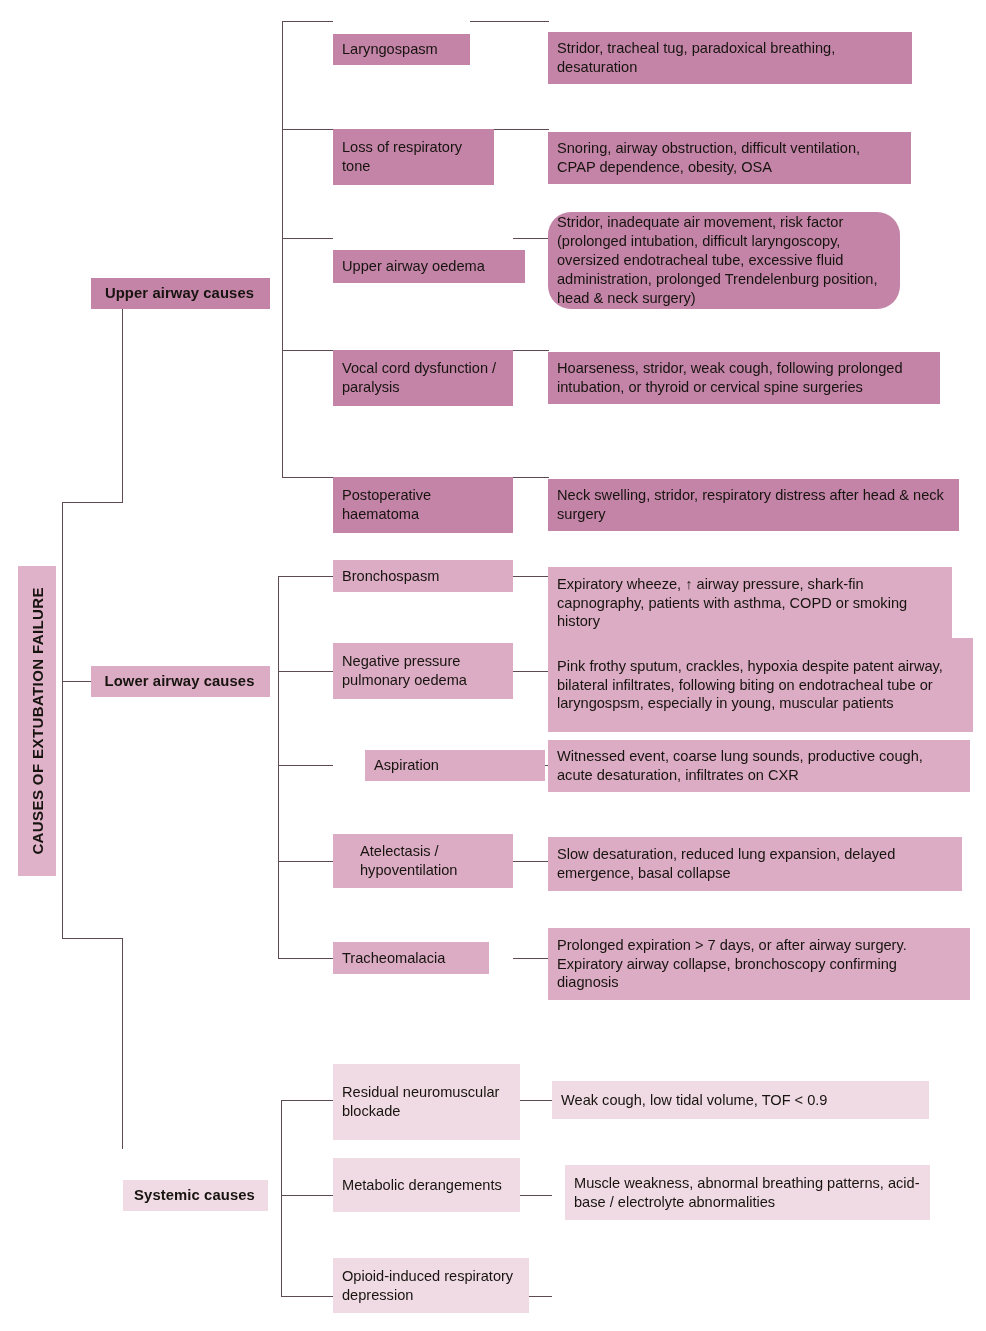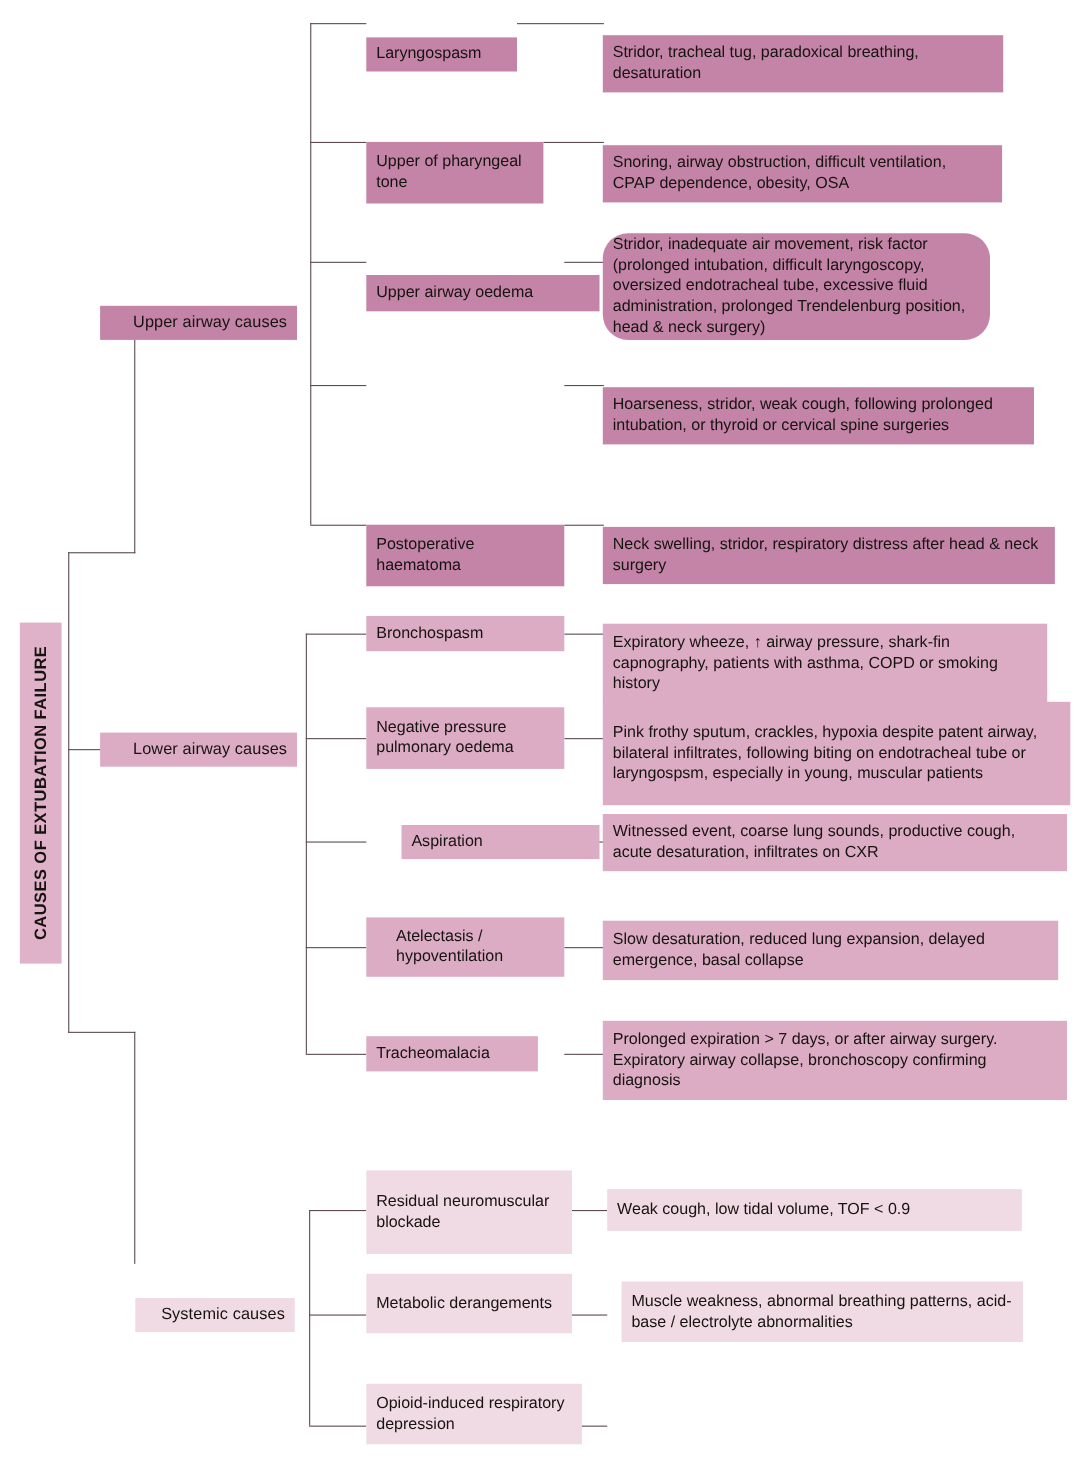--- a/index.html
+++ b/index.html
@@ -22,24 +22,24 @@
     line-height:1.30;
     color:#17140f;
     padding:6px 9px;
   }
   .box.multi{align-items:center;}
   .lvl-dark{background:#c484a8;margin-top:28px;}
   .lvl-mid{background:#dcacc4;}
   .lvl-light{background:#f0dbe5;}
 
   .cat{
-    font-weight:normal;
+    font-weight:bold;
     font-size:14.8px;
     letter-spacing:.1px;
-    justify-content:flex-end;
+    justify-content:center;
     padding-left:7px;
   }
 
   
   #root-title{
     position:absolute;
     left:18px; top:566px;
     width:38px; height:310px;
     background:#dfb2c9;
     display:flex; align-items:center; justify-content:center;
@@ -89,24 +89,27 @@
   <div class="ln h" style="left:470px; top:21px;  width:79px;"></div>
   <div class="ln h" style="left:494px; top:129px; width:55px;"></div>
   <div class="ln h" style="left:513px; top:238px; width:36px;"></div>
   <div class="ln h" style="left:513px; top:350px; width:36px;"></div>
   <div class="ln h" style="left:513px; top:477px; width:36px;"></div>
 
   <div class="box lvl-dark" style="left:333px; top:6px;   width:137px; height:31px;">
     <span>Laryngospasm</span>
     </div>
   <div class="box lvl-dark multi" style="left:333px; top:101px; width:161px; height:56px;">
-    <span>Upper of pharyngeal tone</span>
-    </div>
-  <div class="box lvl-dark" style="left:333px; top:222px; width:212px; height:33px;">
+    <span>Loss of respiratory tone</span>
+    </div>
+  <div class="box lvl-dark" style="left:333px; top:222px; width:192px; height:33px;">
     <span>Upper airway oedema</span>
+    </div>
+  <div class="box lvl-dark multi" style="left:333px; top:322px; width:180px; height:56px;">
+    <span>Vocal cord dysfunction / paralysis</span>
     </div>
   <div class="box lvl-dark multi" style="left:333px; top:449px; width:180px; height:56px;">
     <span>Postoperative haematoma</span>
     </div>
 
   <div class="box lvl-dark multi" style="left:548px; top:4px;   width:364px; height:52px;">
     <span>Stridor, tracheal tug, paradoxical breathing, desaturation</span>
     </div>
   <div class="box lvl-dark multi" style="left:548px; top:104px; width:363px; height:52px;">
     <span>Snoring, airway obstruction, difficult ventilation, CPAP dependence, obesity, OSA</span>

